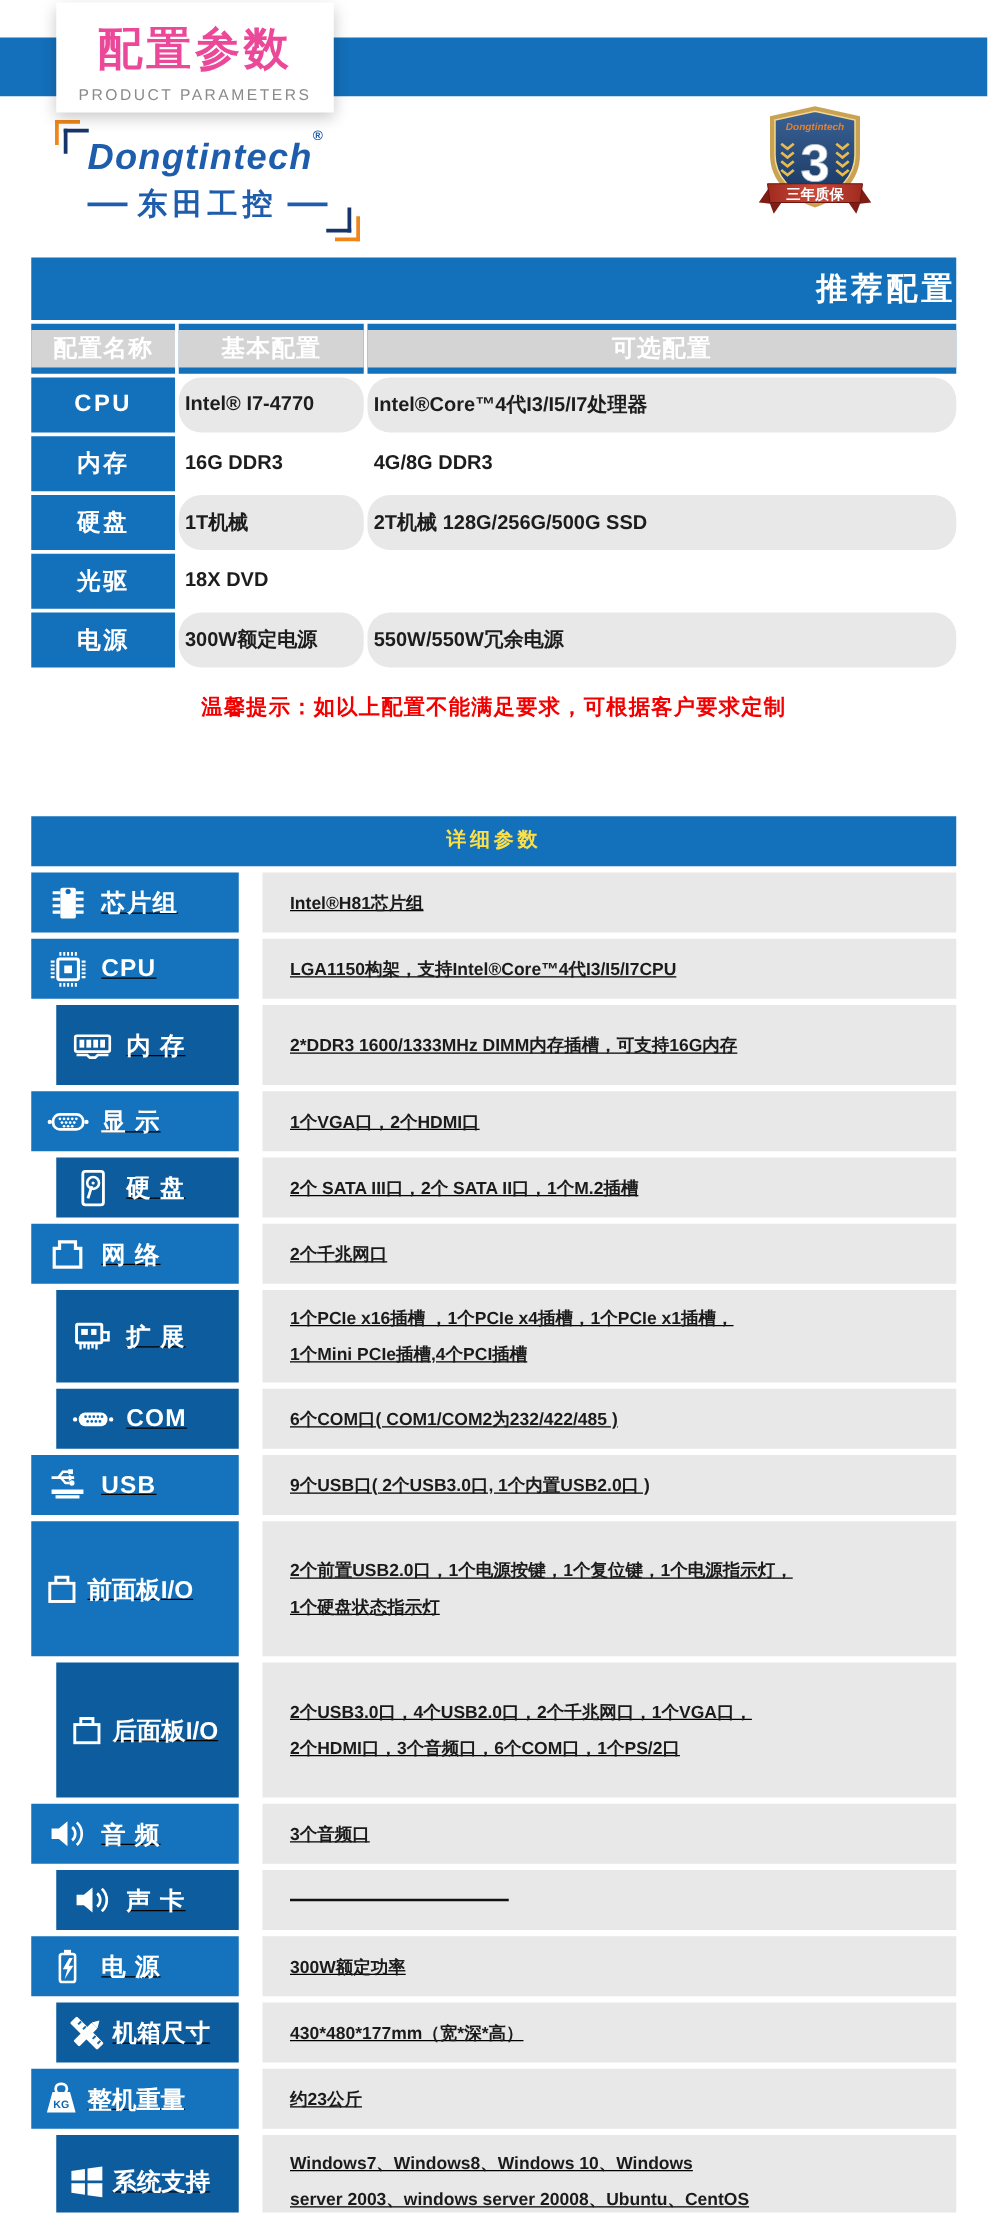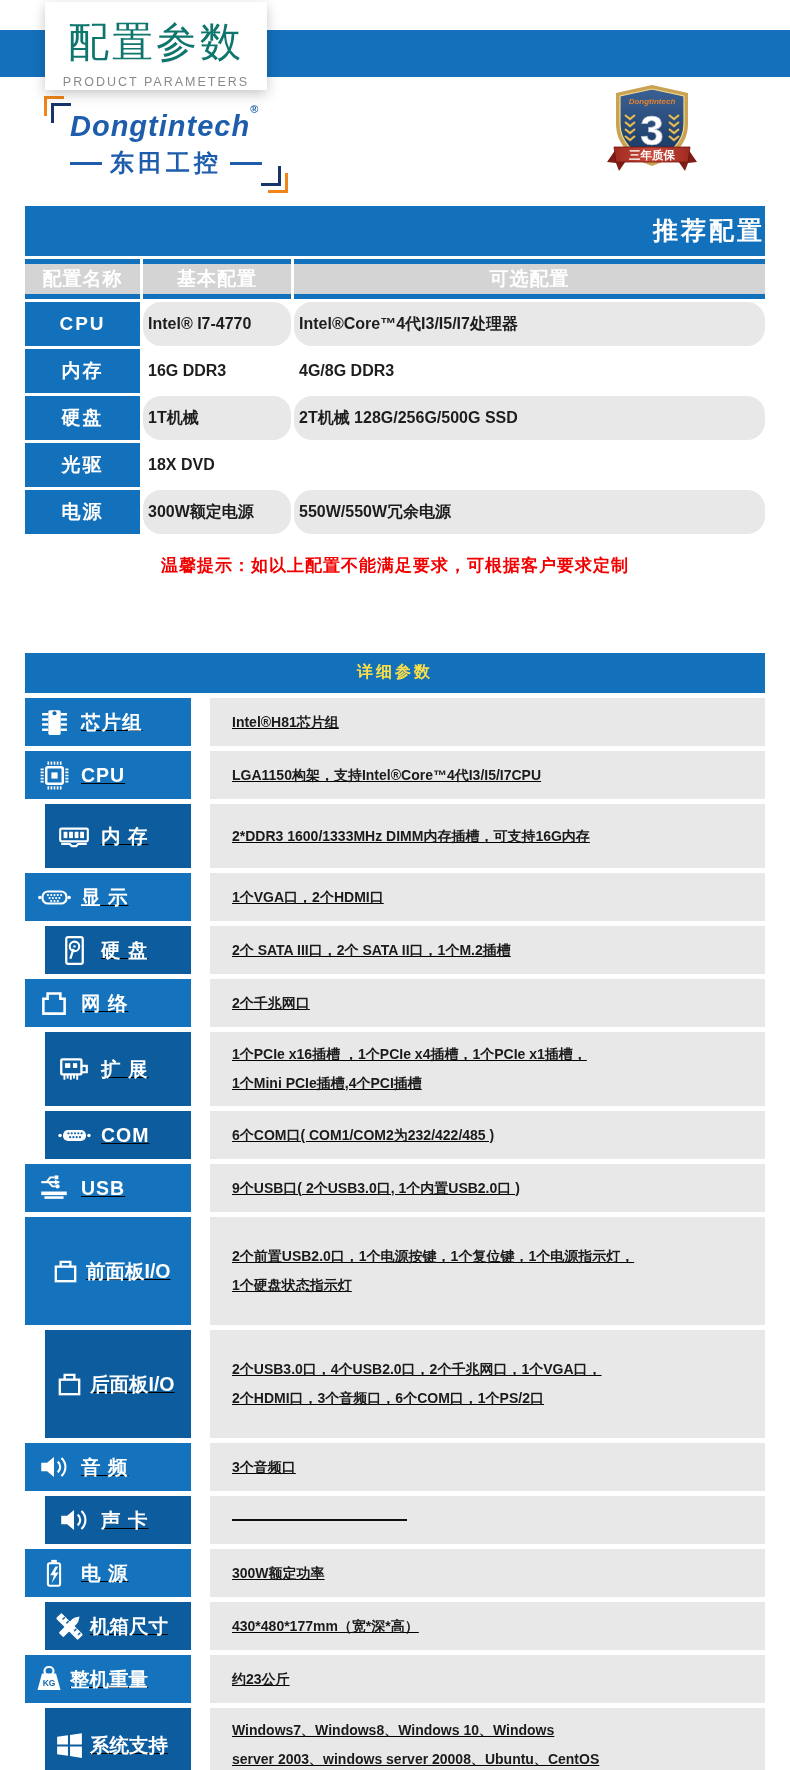--- a/index.html
+++ b/index.html
@@ -9,21 +9,21 @@
     font-family:"Liberation Sans","DejaVu Sans",sans-serif;
     -webkit-font-smoothing:antialiased;
   }
   
   .hero{ position:relative; height:92px; }
   .hero-band{ position:absolute; left:0; top:30px; width:100%; height:47px; background:#1470bb; }
   .title-card{
     position:absolute; left:45px; top:2px; width:222px; height:88px; background:#fff;
     box-shadow:0 4px 12px rgba(0,0,0,.22); text-align:center; z-index:2; padding-top:13px;
   }
-  .title-cn{ font-size:41px; font-weight:400; color:#0f766e; letter-spacing:3px; }
+  .title-cn{ font-size:36px; font-weight:700; color:#ec4899; letter-spacing:3px; }
   .title-en{ font-size:12.5px; color:#8a8a8a; letter-spacing:2px; margin-top:5px; }
   
   .brand-row{ position:relative; height:92px; margin-top:2px; }
   .logo{ position:absolute; left:52px; top:8px; padding:8px 18px; }
   .logo-en{ font-size:29px; font-weight:900; font-style:italic; color:#1e5dab; letter-spacing:1px; }
   .logo-en sup{ font-size:11px; font-style:normal; position:relative; top:-12px; }
   .logo-cn{ display:flex; align-items:center; gap:8px; margin-top:4px; justify-content:center; }
   .logo-cn .cn{ font-size:24px; font-weight:700; color:#1e5dab; letter-spacing:4px; }
   .logo-cn .dash{ width:32px; height:3px; background:#1e5dab; }
   .br{ position:absolute; width:20px; height:20px; }
@@ -287,21 +287,21 @@
               <circle cx="19.3" cy="14.5" r="2" fill="#fff"></circle>
               <path d="M4 21 h24" stroke="#fff" stroke-width="3.4"></path>
               <path d="M7 25 h18" stroke="#fff" stroke-width="2.4"></path>
             </svg>
           </span>
           <span>USB</span>
         </div>
         <div class="d-val">9个USB口( 2个USB3.0口, 1个内置USB2.0口 )</div>
       </div>
       <div class="d-row">
-        <div class="d-label shade-light" style="padding-left: 22px; gap: 3px; letter-spacing: 0px;">
+        <div class="d-label shade-light" style="padding-left: 6px; gap: 3px; letter-spacing: 0px;">
           <span class="ic">
             <svg width="31" height="31" viewBox="0 0 32 32">
               <rect x="6" y="11" width="20" height="15" fill="none" stroke="#fff" stroke-width="2.4"></rect>
               <path d="M11 11 V6 h10 v5" fill="none" stroke="#fff" stroke-width="2.4"></path>
             </svg>
           </span>
           <span>前面板I/O</span>
         </div>
         <div class="d-val">2个前置USB2.0口，1个电源按键，1个复位键，1个电源指示灯，
 1个硬盘状态指示灯</div>

